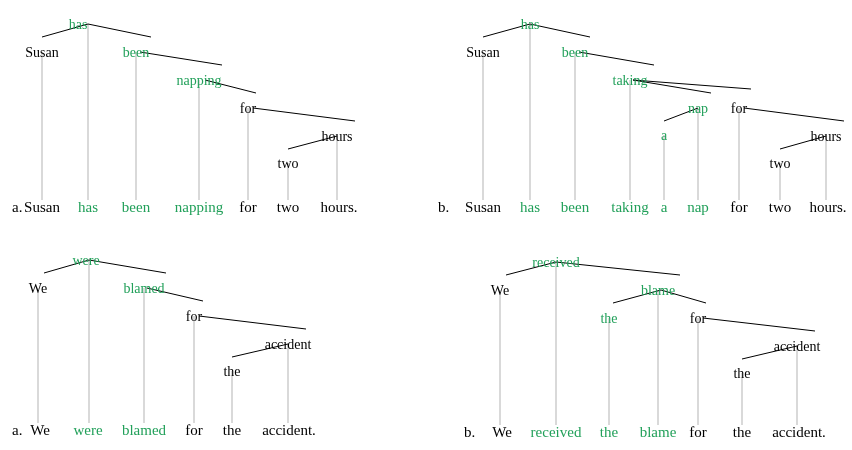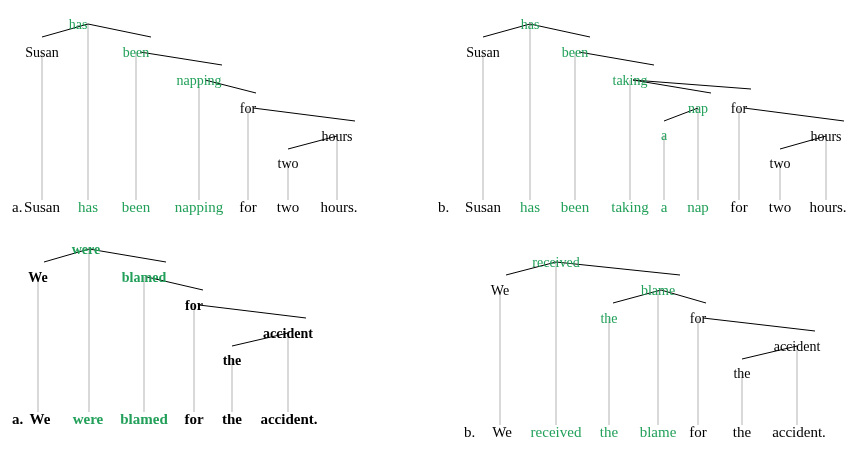--- a/index.html
+++ b/index.html
@@ -139,21 +139,21 @@
         <div class="word green" style="left: 104px; top: 200px;">has</div>
         <div class="word green" style="left: 149px; top: 200px;">been</div>
         <div class="word green" style="left: 204px; top: 200px;">taking</div>
         <div class="word green" style="left: 238px; top: 200px;">a</div>
         <div class="word green" style="left: 272px; top: 200px;">nap</div>
         <div class="word" style="left: 313px; top: 200px;">for</div>
         <div class="word" style="left: 354px; top: 200px;">two</div>
         <div class="word" style="left: 402px; top: 200px;">hours.</div>
       </div>
     </div>
-    <div class="tree" style="left: 0px; top: 212px; font-weight: bold;">
+    <div class="tree" style="left: 0px; top: 223px;">
       <svg viewBox="0 0 426 225">
         <line x1="38" y1="65" x2="38" y2="200" stroke="#b3b3b3" stroke-width="1"></line>
         <line x1="89" y1="37" x2="89" y2="200" stroke="#b3b3b3" stroke-width="1"></line>
         <line x1="144" y1="65" x2="144" y2="200" stroke="#b3b3b3" stroke-width="1"></line>
         <line x1="194" y1="93" x2="194" y2="200" stroke="#b3b3b3" stroke-width="1"></line>
         <line x1="232" y1="148" x2="232" y2="200" stroke="#b3b3b3" stroke-width="1"></line>
         <line x1="288" y1="121" x2="288" y2="200" stroke="#b3b3b3" stroke-width="1"></line>
         <line x1="89" y1="37" x2="44" y2="50" stroke="#000000" stroke-width="1"></line>
         <line x1="89" y1="37" x2="166" y2="50" stroke="#000000" stroke-width="1"></line>
         <line x1="147" y1="65" x2="203" y2="78" stroke="#000000" stroke-width="1"></line>

